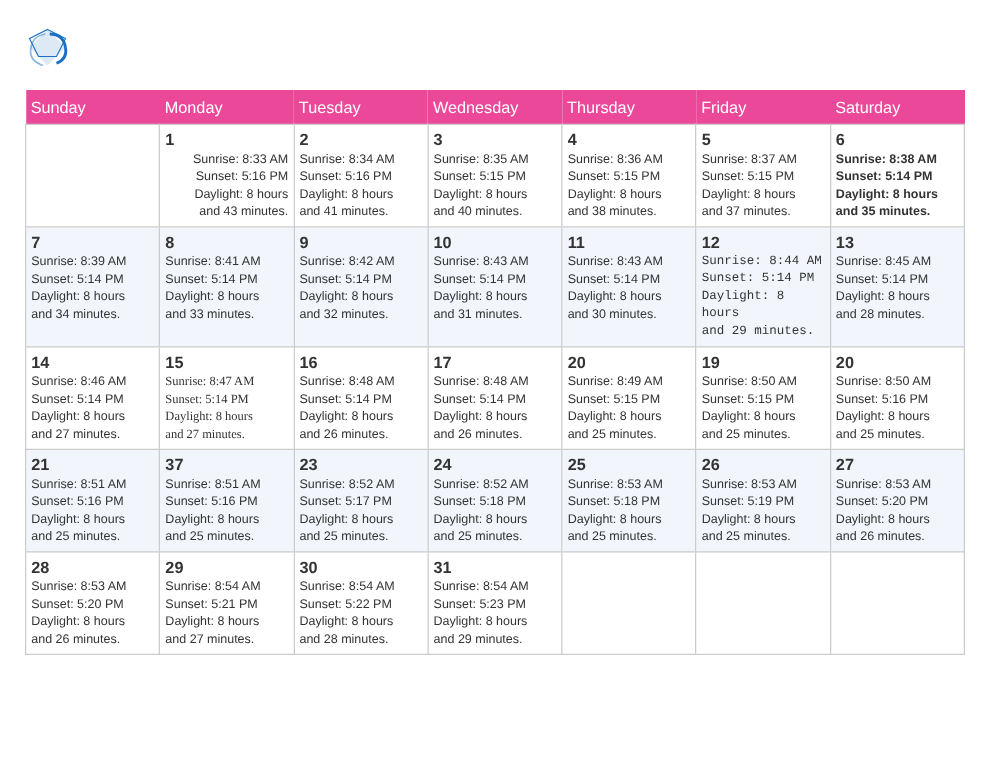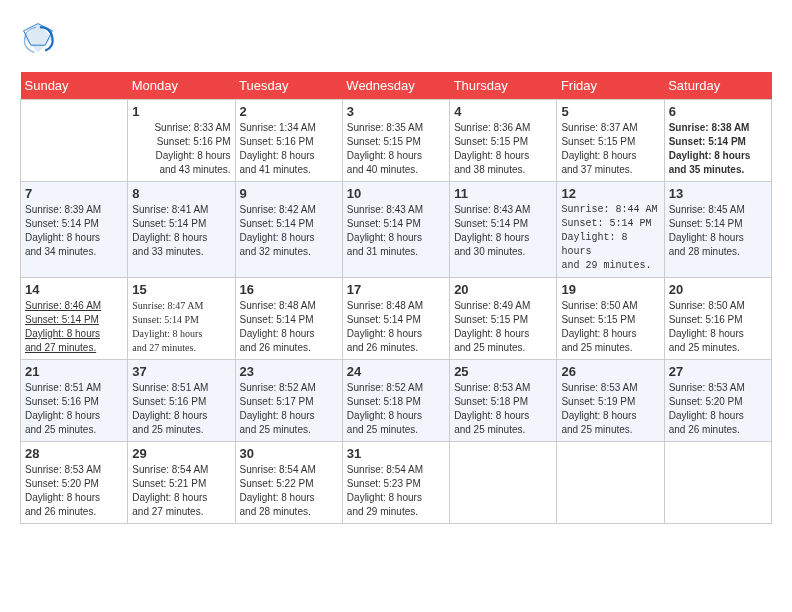--- a/index.html
+++ b/index.html
@@ -43,21 +43,21 @@
     .subtitle {
       font-size: 16px;
       color: #555;
     }
     table {
       width: 100%;
       border-collapse: collapse;
       font-size: 11px;
     }
     thead tr th {
-      background-color: #ef4444;
+      background-color: #ec4899;
       color: #fff;
       padding: 6px 4px;
       text-align: left;
       font-size: 13px;
       font-weight: normal;
     }
     tbody tr td {
       border: 1px solid #ccc;
       vertical-align: top;
       padding: 4px;
@@ -125,21 +125,21 @@
         <td class="empty-cell"></td>
         <td>
           <span class="day-num">1</span>
           <div class="day-info" style="white-space: pre-line; text-align: right;">Sunrise: 8:33 AM
 Sunset: 5:16 PM
 Daylight: 8 hours
 and 43 minutes.</div>
         </td>
         <td>
           <span class="day-num">2</span>
-          <div class="day-info" style="white-space: pre-line;">Sunrise: 1:34 AM
+          <div class="day-info" style="white-space: pre-line;">Sunrise: 8:34 AM
 Sunset: 5:16 PM
 Daylight: 8 hours
 and 41 minutes.</div>
         </td>
         <td>
           <span class="day-num">3</span>
           <div class="day-info" style="white-space: pre-line;">Sunrise: 8:35 AM
 Sunset: 5:15 PM
 Daylight: 8 hours
 and 40 minutes.</div>
@@ -213,21 +213,21 @@
           <span class="day-num">13</span>
           <div class="day-info" style="white-space: pre-line;">Sunrise: 8:45 AM
 Sunset: 5:14 PM
 Daylight: 8 hours
 and 28 minutes.</div>
         </td>
       </tr>
       <tr>
         <td>
           <span class="day-num">14</span>
-          <div class="day-info" style="white-space: pre-line; text-decoration: underline;">Sunrise: 8:46 AM
+          <div class="day-info" style="white-space: pre-line;">Sunrise: 8:46 AM
 Sunset: 5:14 PM
 Daylight: 8 hours
 and 27 minutes.</div>
         </td>
         <td>
           <span class="day-num">15</span>
           <div class="day-info" style="white-space: pre-line; font-family: Liberation Serif, serif;">Sunrise: 8:47 AM
 Sunset: 5:14 PM
 Daylight: 8 hours
 and 27 minutes.</div>

